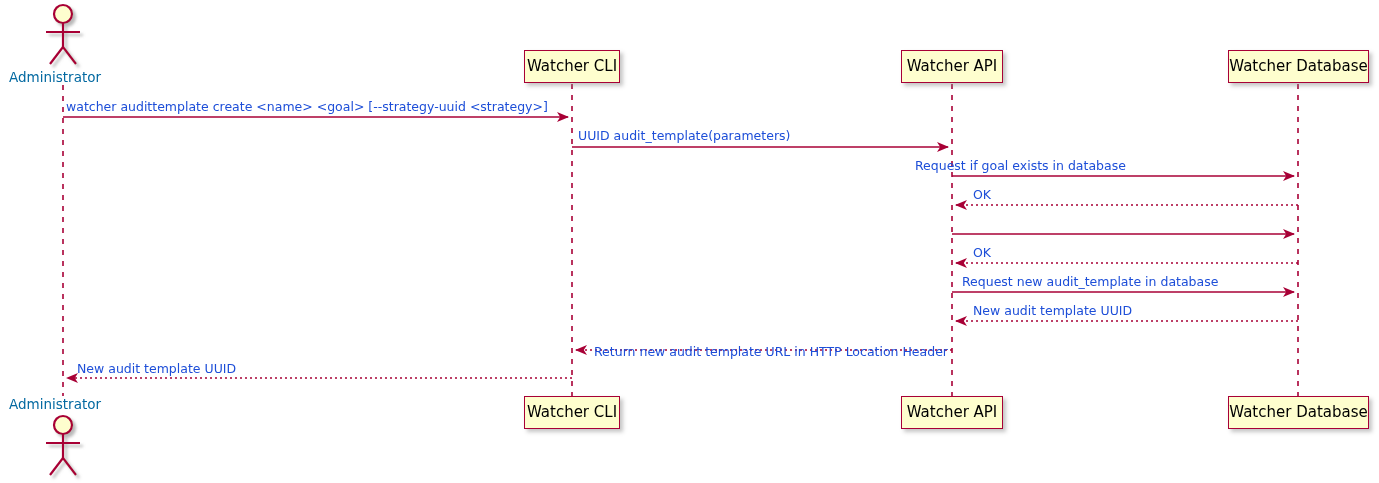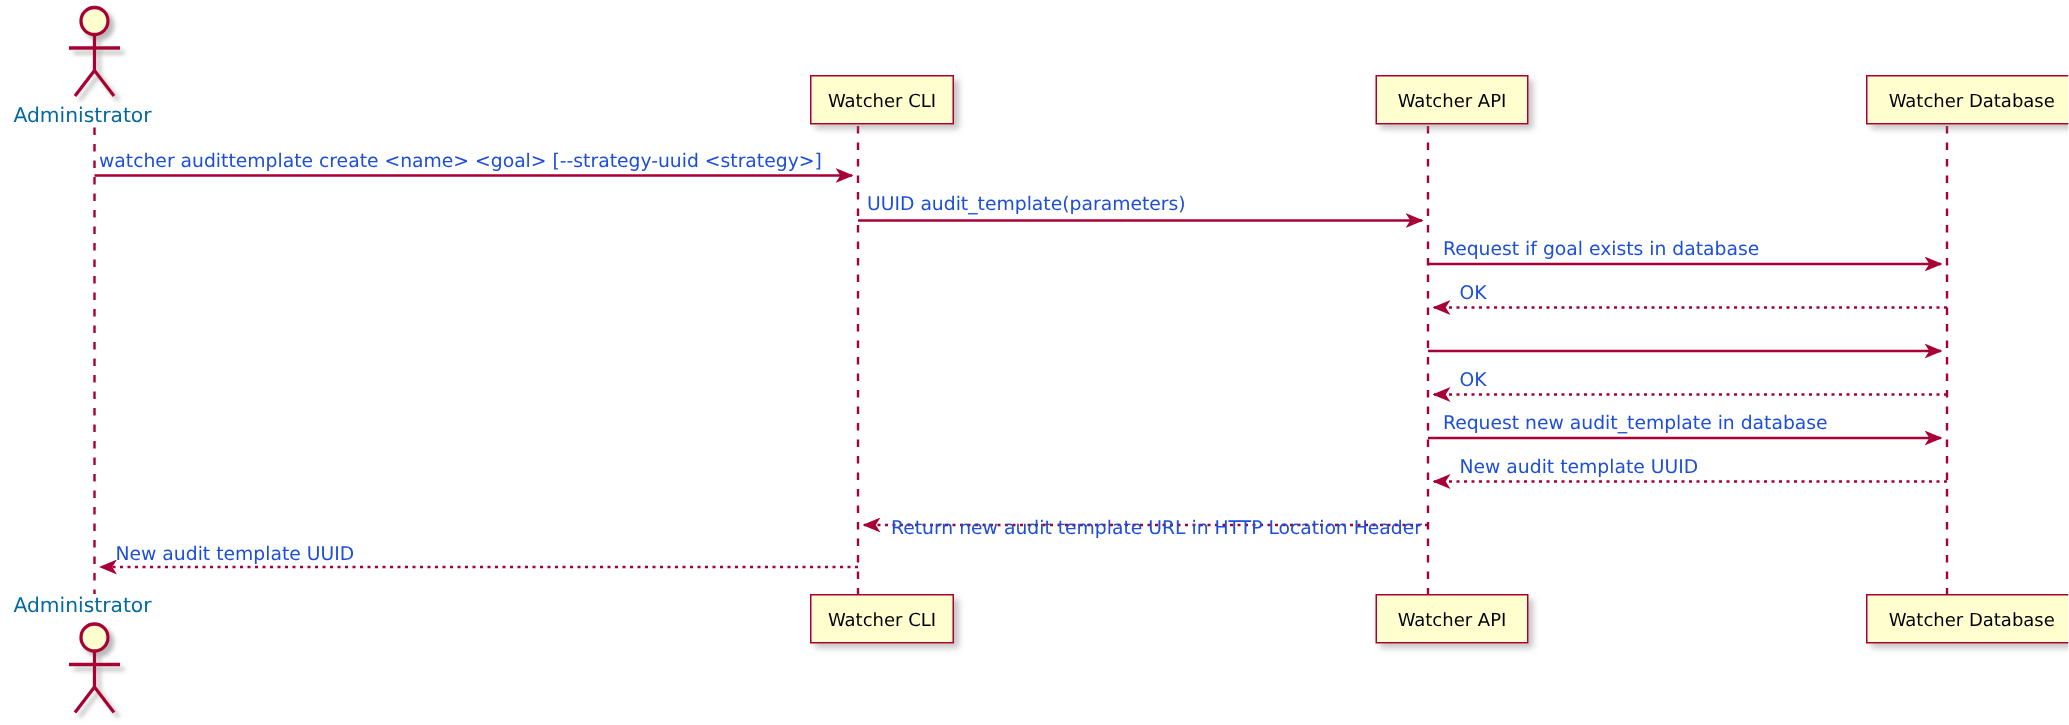--- a/index.html
+++ b/index.html
@@ -27,25 +27,24 @@
   
   .participant-box {
     position: absolute;
     box-sizing: border-box;
     background: #FEFECE;
     border: 1.5px solid #A80036;
     box-shadow: 3px 3px 4px rgba(128,128,128,0.45);
     display: flex;
     align-items: center;
     justify-content: center;
-    font-size: 12px;
+    font-size: 15px;
     color: #000000;
     white-space: nowrap;
     line-height: 1;
-    margin-left: 16px;
   }
   .actor-label {
     position: absolute;
     font-size: 13.5px;
     color: #0369a1;
     white-space: nowrap;
     line-height: 1;
   }
   .msg-label {
     position: absolute;
@@ -128,21 +127,21 @@
   <div class="participant-box" style="left:524px; top:396px; width:96px; height:33px;">Watcher CLI</div>
 
   <div class="participant-box" style="left:901px; top:396px; width:102px; height:33px;">Watcher API</div>
 
   <div class="participant-box" style="left:1228px; top:396px; width:141px; height:33px;">Watcher Database</div>
 
   <div class="msg-label" style="left:66px; top:101px;">watcher audittemplate create &lt;name&gt; &lt;goal&gt; [--strategy-uuid &lt;strategy&gt;]</div>
 
   <div class="msg-label" style="left:578px; top:130px;">UUID audit_template(parameters)</div>
 
-  <div class="msg-label" style="left:962px; top:160px;">Request if goal exists in database</div>
+  <div class="msg-label" style="left:915px; top:160px;">Request if goal exists in database</div>
 
   <div class="msg-label" style="left:973px; top:189px;">OK</div>
 
 
   <div class="msg-label" style="left:973px; top:247px;">OK</div>
 
   <div class="msg-label" style="left:962px; top:276px;">Request new audit_template in database</div>
 
   <div class="msg-label" style="left:973px; top:305px;">New audit template UUID</div>
 

